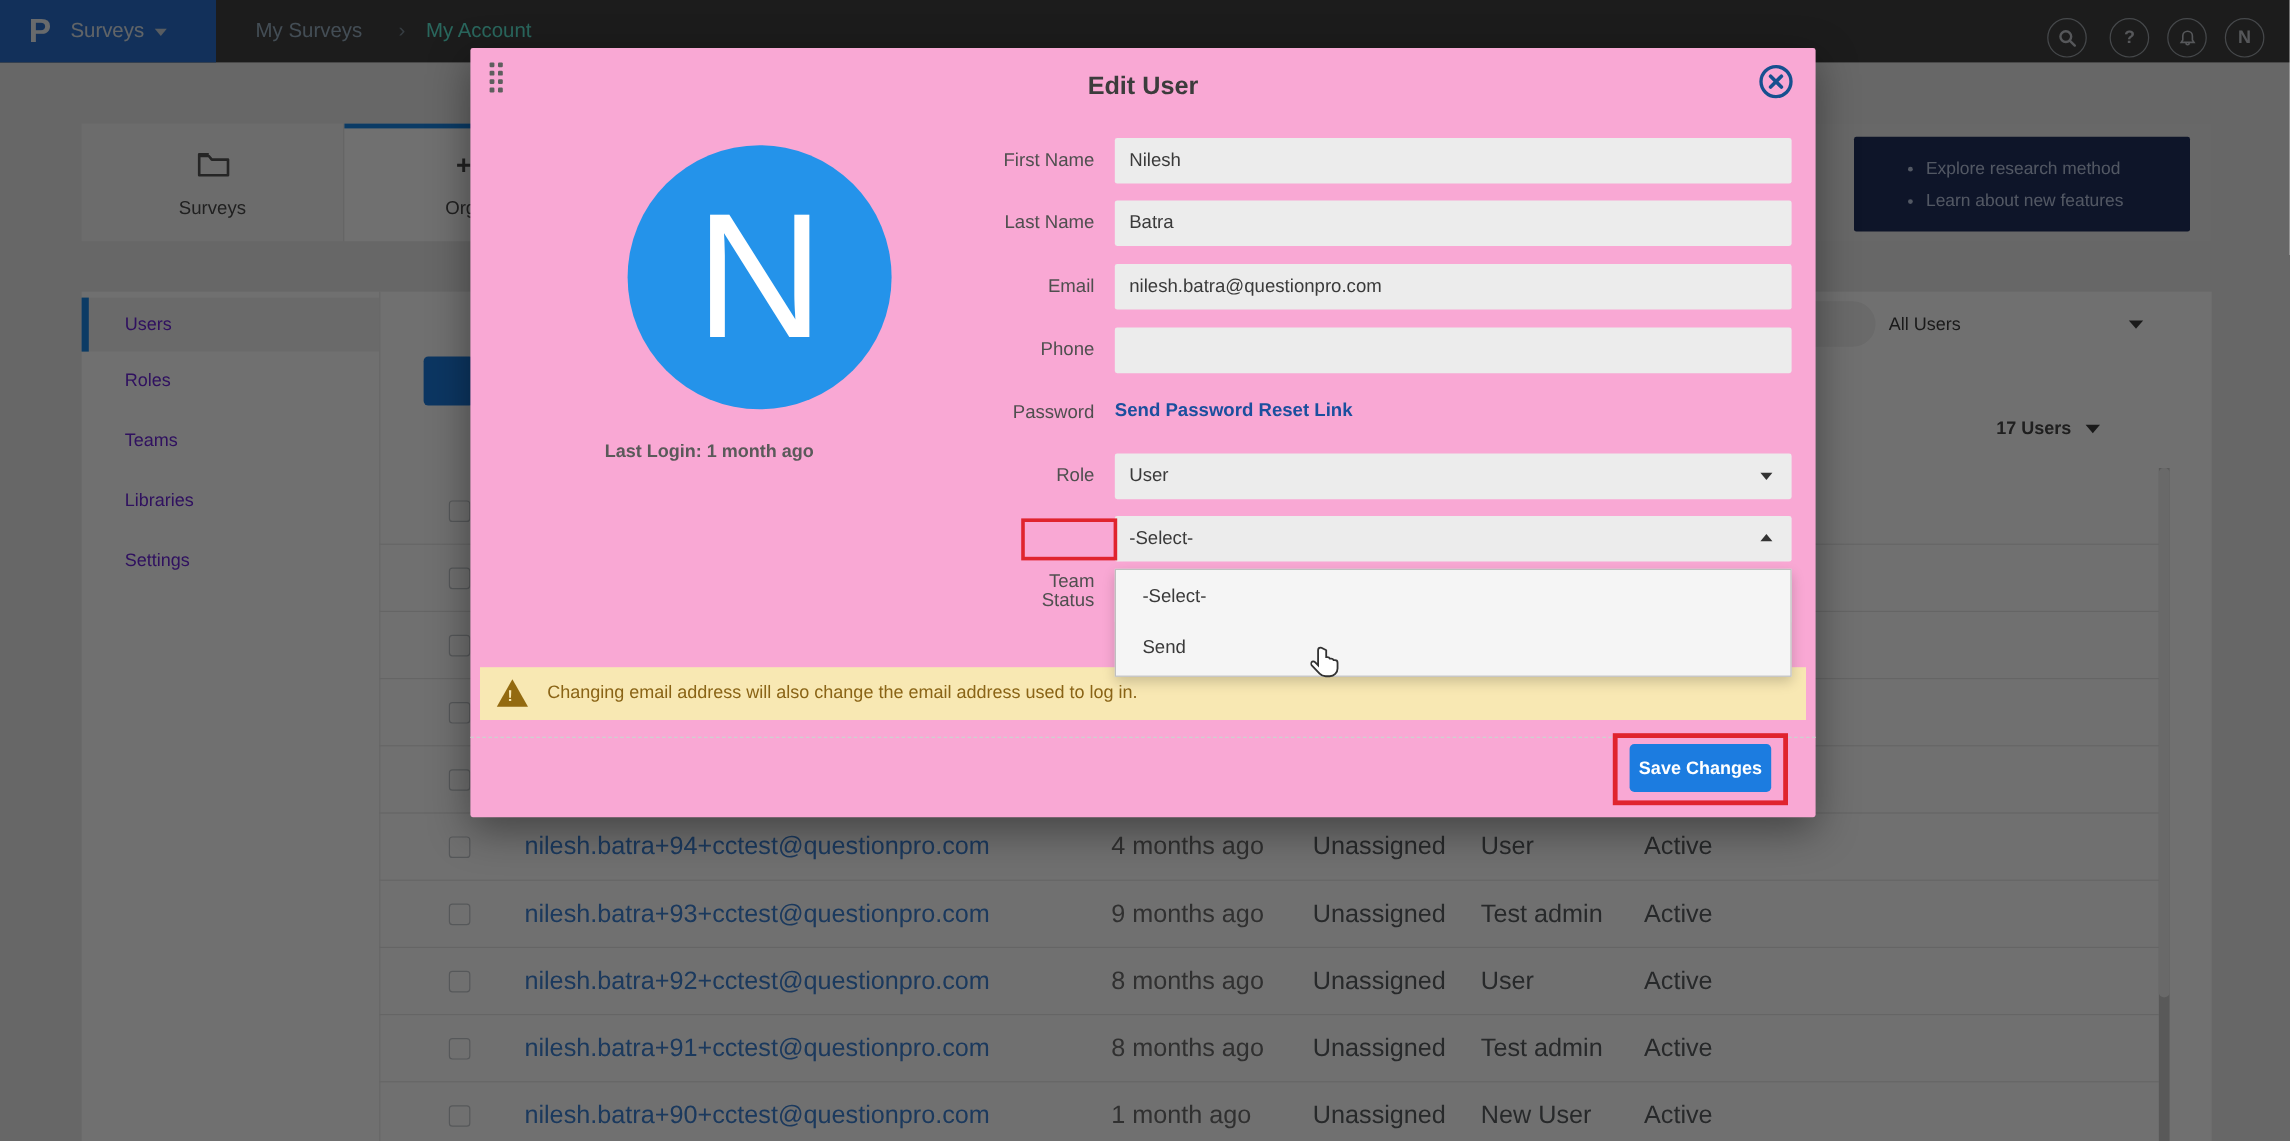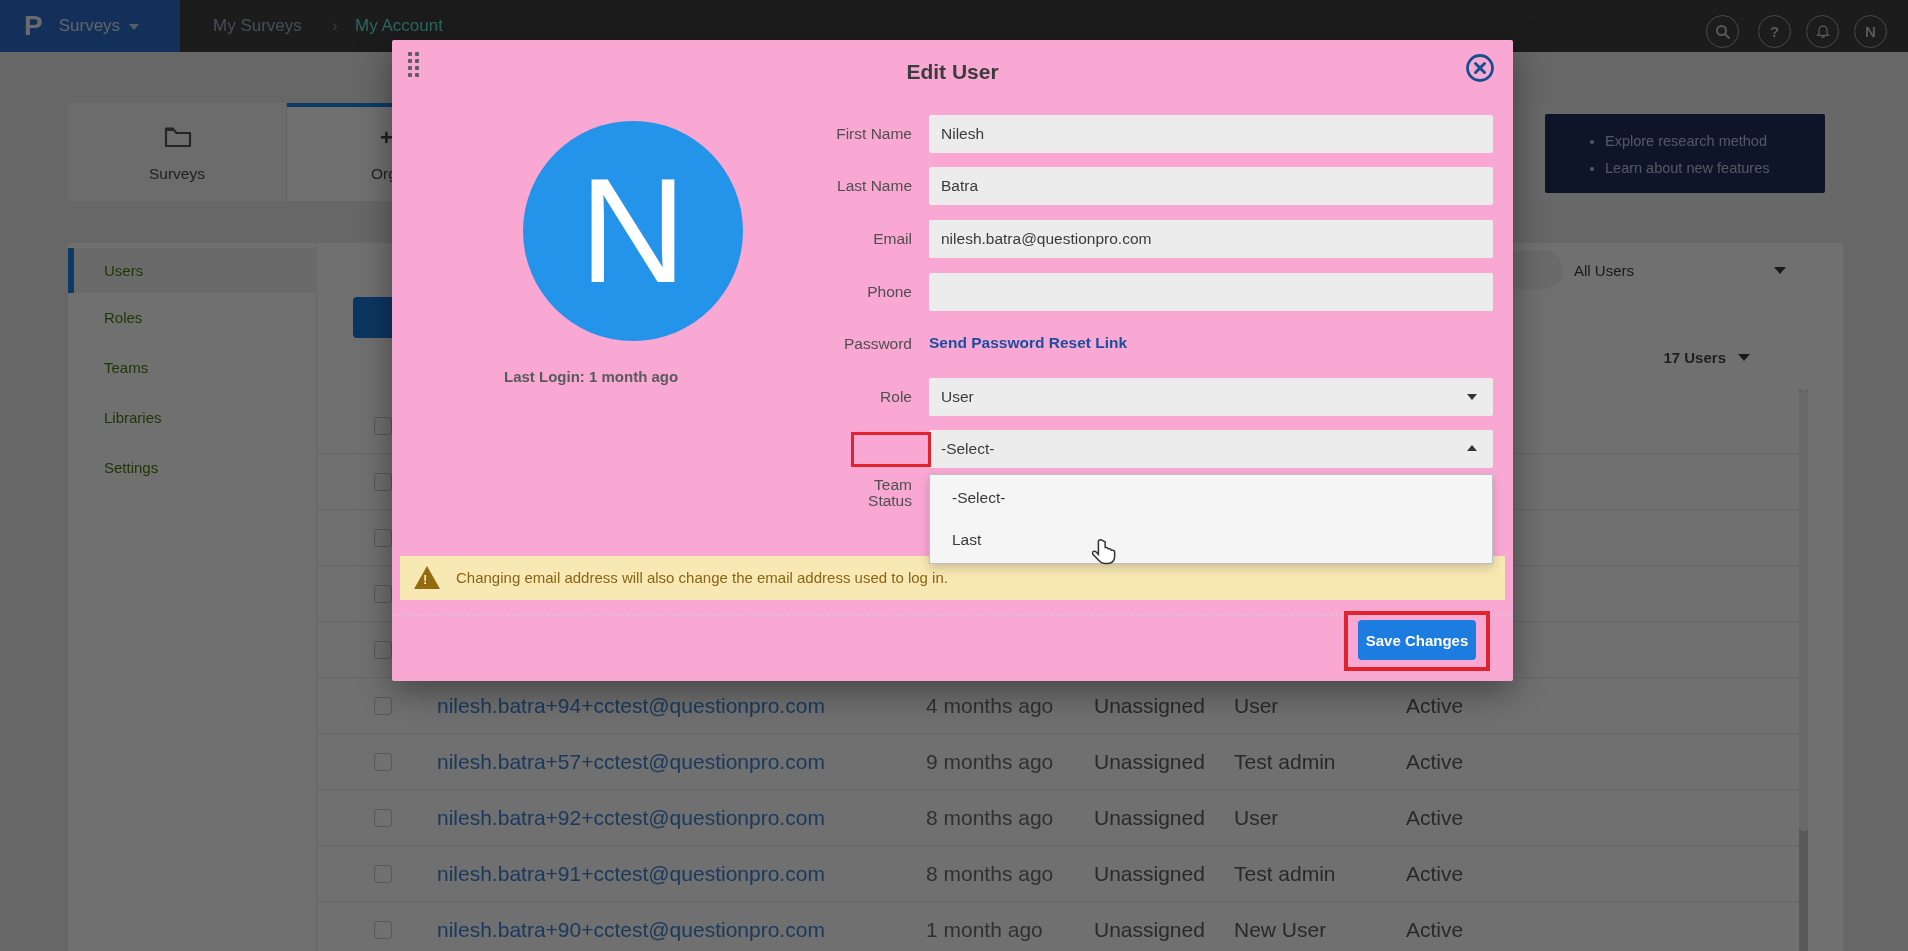--- a/index.html
+++ b/index.html
@@ -23,41 +23,41 @@
   .tab-label { width:100%; text-align:center; font-size:15.5px; color:#4A4A4A; top:62px; }
 
   
   .promo { left:1545px; top:114px; width:280px; height:79px; background:#20305F; border-radius:2px; z-index:3; }
   .promo ul { list-style:disc; padding:14px 0 0 60px; }
   .promo li { color:#BCC8E2; font-size:14.5px; line-height:27px; }
 
   
   .card { left:68px; top:243px; width:1775px; height:708px; background:#FFFFFF; z-index:1; }
   .side-divider { left:316px; top:243px; width:1px; height:708px; background:#E8E8E8; z-index:2; }
-  .side-item { left:68px; width:248px; height:50px; line-height:50px; padding-left:36px; font-size:15px; color:#4d7c0f; z-index:2; }
+  .side-item { left:68px; width:248px; height:50px; line-height:50px; padding-left:36px; font-size:15px; color:#6d28d9; z-index:2; }
   .side-item.active { background:#F2F2F2; border-left:6px solid #1B87E6; padding-left:30px; }
 
   
   .add-btn { left:353px; top:297px; width:42px; height:41px; background:#1C7CE0; border-radius:4px; z-index:2; }
   .search-pill { left:1300px; top:251px; width:263px; height:38px; background:#F1F1F1; border-radius:19px; z-index:2; }
   .filter-select { left:1566px; top:251px; width:240px; height:38px; z-index:2; display:flex; align-items:center; }
   .filter-select .txt { font-size:15px; color:#3C3C3C; margin-left:8px; }
   .dn-caret { width:0; height:0; border-left:6px solid transparent; border-right:6px solid transparent; border-top:7px solid #3C3C3C; }
   .count-wrap { left:1610px; top:344px; width:140px; height:26px; z-index:2; display:flex; align-items:center; justify-content:flex-end; }
   .count-wrap .txt { font-size:15px; font-weight:bold; color:#474747; margin-right:12px; }
 
   
   .trow { left:316px; width:1483px; height:56px; border-bottom:1px solid #E6E6E6; z-index:2; }
   .cb { position:absolute; left:58px; top:19px; width:18px; height:18px; border:1.5px solid #C4C8CC; border-radius:3px; background:#fff; }
   .cell { position:absolute; top:0; height:56px; line-height:56px; font-size:21px; color:#5A5D61; }
   .cell.email { left:121px; color:#3E82D4; }
   .cell.login { left:610px; color:#6E6E6E; }
   .cell.team  { left:778px; }
   .cell.role  { left:918px; }
-  .cell.stat  { left:1090px; }
+  .cell.stat  { left:1054px; }
   .sb-track { left:1799px; top:390px; width:9px; height:561px; background:#CBCBCB; z-index:2; }
   .sb-thumb { position:absolute; left:0; top:0; width:9px; height:441px; background:#F0F0F0; border-radius:4px; }
 
   
   .overlay { left:0; top:0; width:1908px; height:951px; background:rgba(0,0,0,0.56); z-index:10; }
 
   
   .modal { left:392px; top:40px; width:1121px; height:641px; background:#f9a8d4; border-radius:2px; box-shadow:0 10px 35px rgba(0,0,0,0.4); z-index:20; }
   .handle { left:16px; top:12px; width:15px; height:26px; display:grid; grid-template-columns:repeat(2,4px); grid-template-rows:repeat(4,4px); gap:3px; cursor:grab; }
   .handle i { width:4px; height:4px; background:#5E5E5E; border-radius:1px; }
@@ -176,21 +176,21 @@
 <div class="abs trow" style="top:678px;">
   <span class="cb"></span>
   <a class="cell email" href="#" style="text-decoration:none;">nilesh.batra+94+cctest@questionpro.com</a>
   <span class="cell login">4 months ago</span>
   <span class="cell team">Unassigned</span>
   <span class="cell role">User</span>
   <span class="cell stat">Active</span>
 </div>
 <div class="abs trow" style="top:734px;">
   <span class="cb"></span>
-  <a class="cell email" href="#" style="text-decoration:none;">nilesh.batra+57+cctest@questionpro.com</a>
+  <a class="cell email" href="#" style="text-decoration:none;">nilesh.batra+93+cctest@questionpro.com</a>
   <span class="cell login">9 months ago</span>
   <span class="cell team">Unassigned</span>
   <span class="cell role">Test admin</span>
   <span class="cell stat">Active</span>
 </div>
 <div class="abs trow" style="top:790px;">
   <span class="cb"></span>
   <a class="cell email" href="#" style="text-decoration:none;">nilesh.batra+92+cctest@questionpro.com</a>
   <span class="cell login">8 months ago</span>
   <span class="cell team">Unassigned</span>
@@ -276,21 +276,21 @@
   <div class="abs sel" style="top:442px;"></div>
 
   <div class="abs warn">
     <span class="warn-icon"></span>
     <span class="warn-bang">!</span>
     <span class="warn-text">Changing email address will also change the email address used to log in.</span>
   </div>
 
   <div class="abs ddlist">
     <div class="ddopt" style="top:2px;">-Select-</div>
-    <div class="ddopt" style="top:44px;">Last</div>
+    <div class="ddopt" style="top:44px;">Send</div>
   </div>
 
   <svg class="abs cursor-svg" width="24" height="28" viewBox="0 0 20 24">
     <path d="M7 1.5 c-1 0 -1.8 .8 -1.8 1.8 V14 L3 11.8 c-.7 -.7 -1.9 -.7 -2.5 .1 -.5 .7 -.4 1.6 .2 2.2 l5.6 5.9 c1.1 1.2 2.7 1.9 4.3 1.9 h2.9 c3.1 0 5.6 -2.5 5.6 -5.6 v-4.1 c0 -1 -.8 -1.8 -1.8 -1.8 h-1 c-.3 -.7 -1 -1.1 -1.7 -1.1 h-1 c-.3 -.7 -1 -1.1 -1.7 -1.1 h-.9 V3.3 C8.8 2.3 8 1.5 7 1.5 Z" fill="#FFFFFF" stroke="#333333" stroke-width="1.3"></path>
   </svg>
 
   <div class="abs dash"></div>
   <div class="abs save-annot"></div>
   <button class="abs save-btn">Save Changes</button>
 </div>

